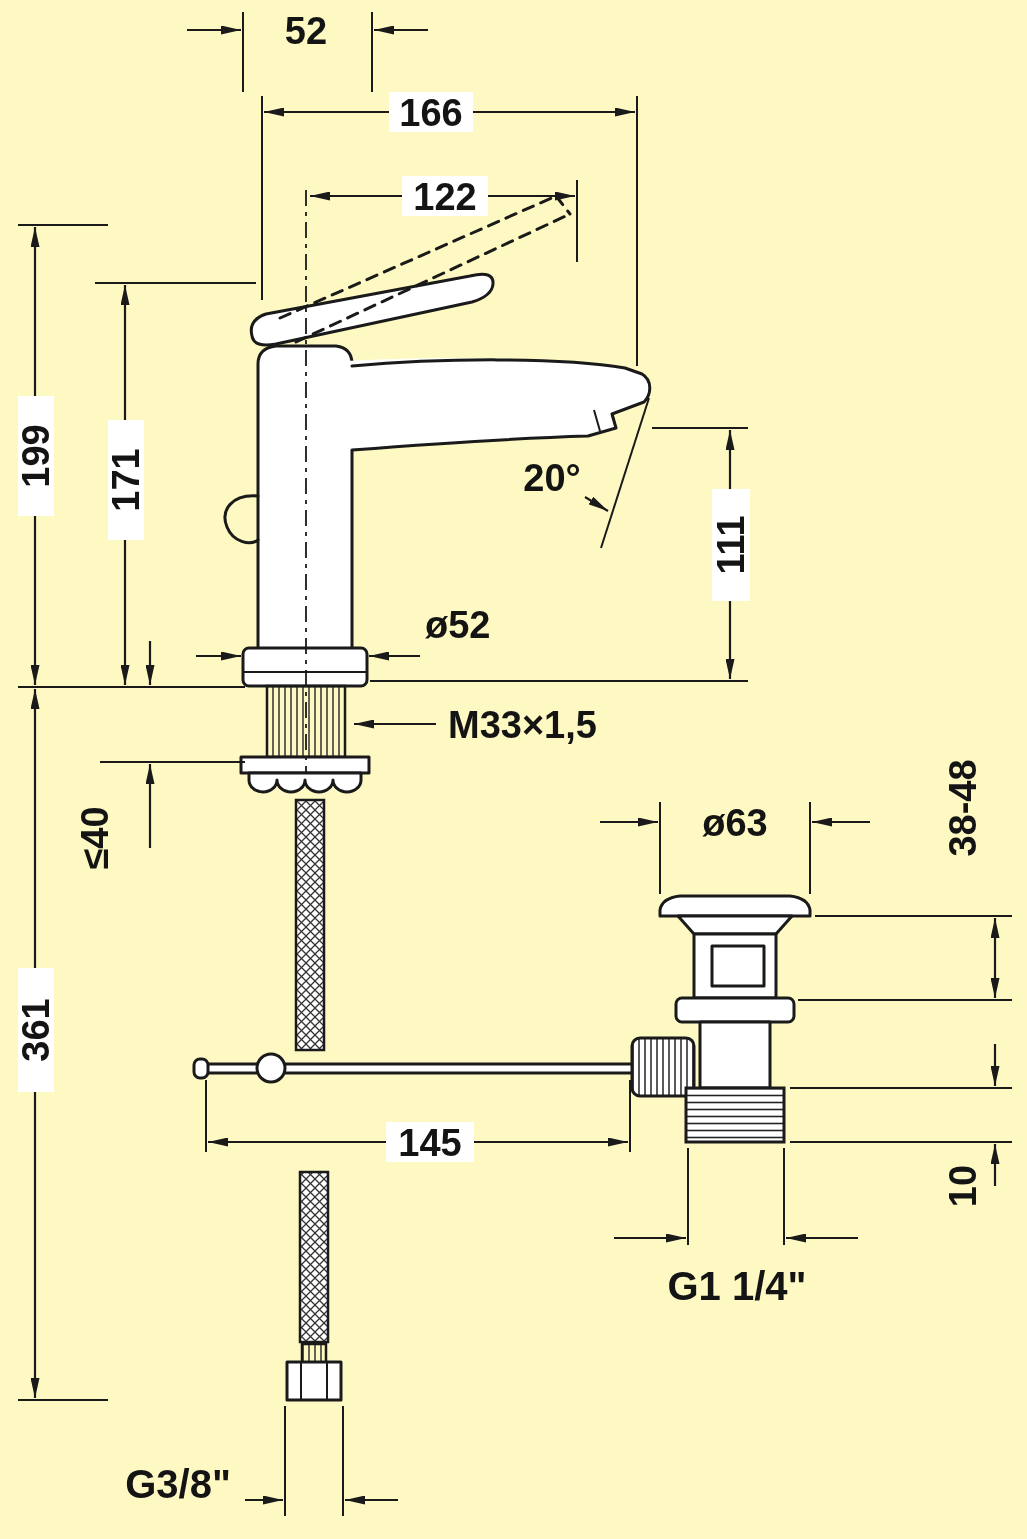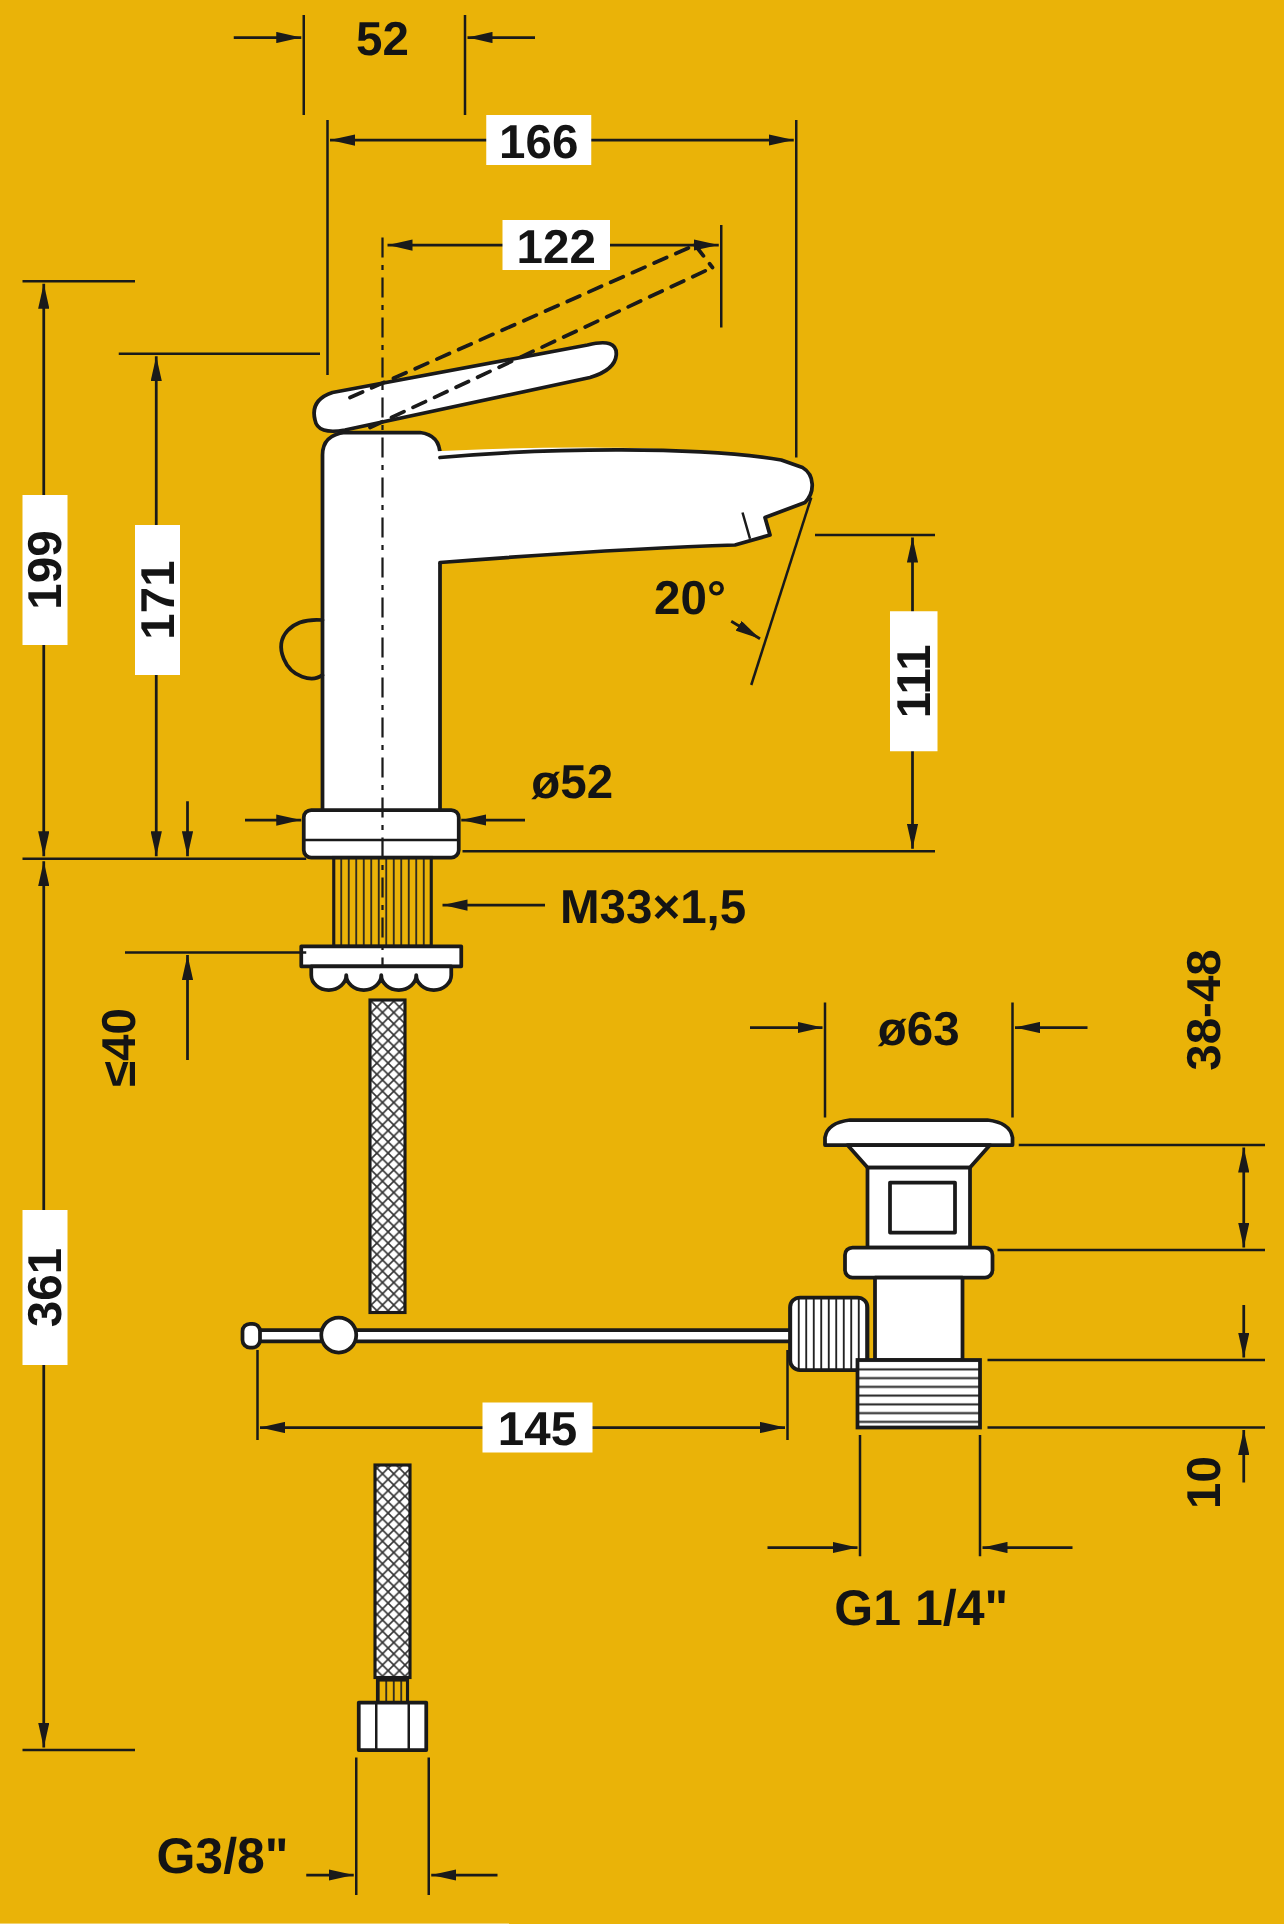--- a/index.html
+++ b/index.html
@@ -1,16 +1,16 @@
 <!DOCTYPE html>
 <html><head>
 <meta charset="utf-8">
 <style>
   html,body { margin:0; padding:0; background:#ffffff; }
-  .canvas { position:relative; width:1027px; height:1539px; background:#eab308; overflow:hidden; }
+  .canvas { position:relative; width:1027px; height:1539px; background:#fef9c3; overflow:hidden; }
   svg { display:block; }
   text { font-family:"Liberation Sans", sans-serif; font-weight:700; fill:#141414; }
   .t38 { font-size:38px; }
   .t40 { font-size:40px; }
   .tm  { text-anchor:middle; }
   .ol   { fill:#ffffff; stroke:#1a1a1a; stroke-width:3; stroke-linejoin:round; }
   .ol2  { fill:none; stroke:#1a1a1a; stroke-width:3; stroke-linecap:round; stroke-linejoin:round; }
   .thin { fill:none; stroke:#1a1a1a; stroke-width:2; }
   .dim  { fill:none; stroke:#1a1a1a; stroke-width:2.2; }
   .cl   { fill:none; stroke:#1a1a1a; stroke-width:1.8; stroke-dasharray:16 6 4 6; }

